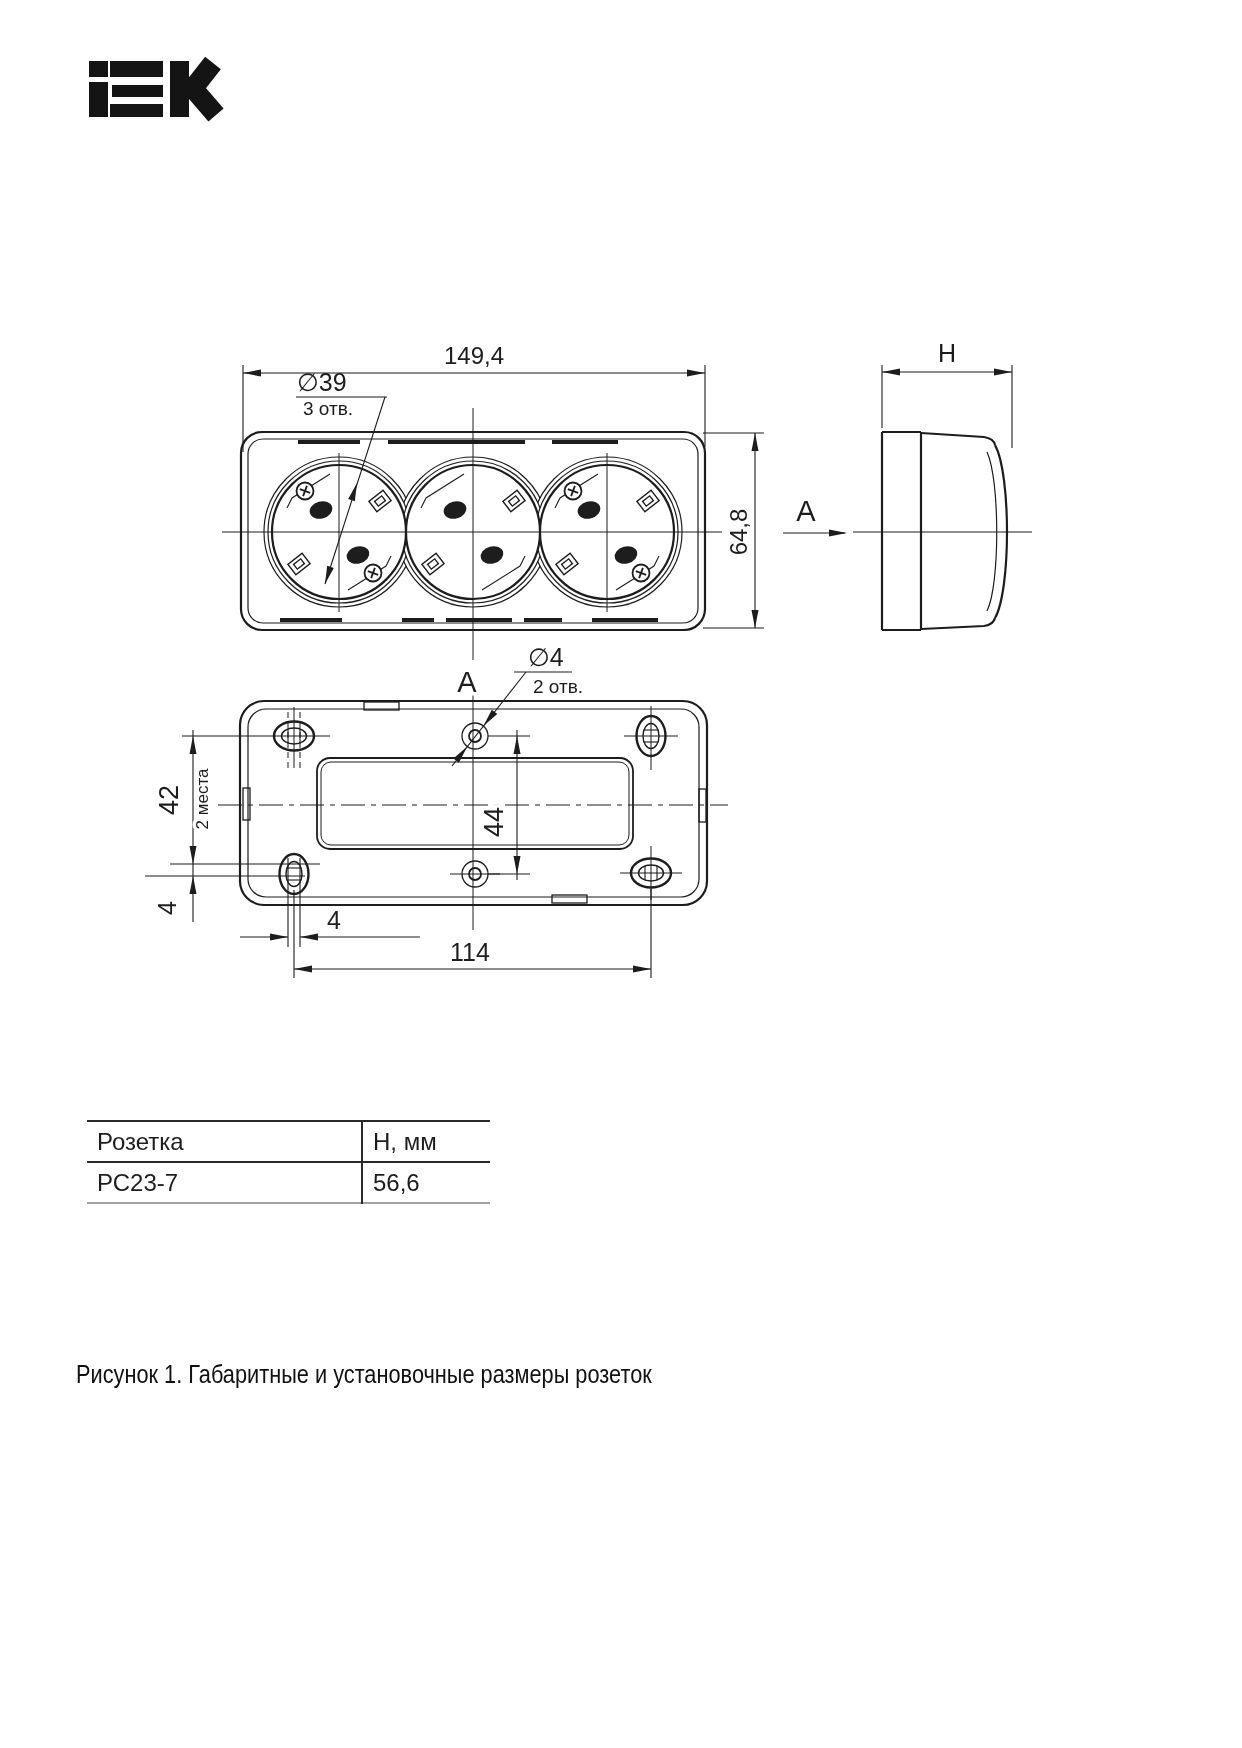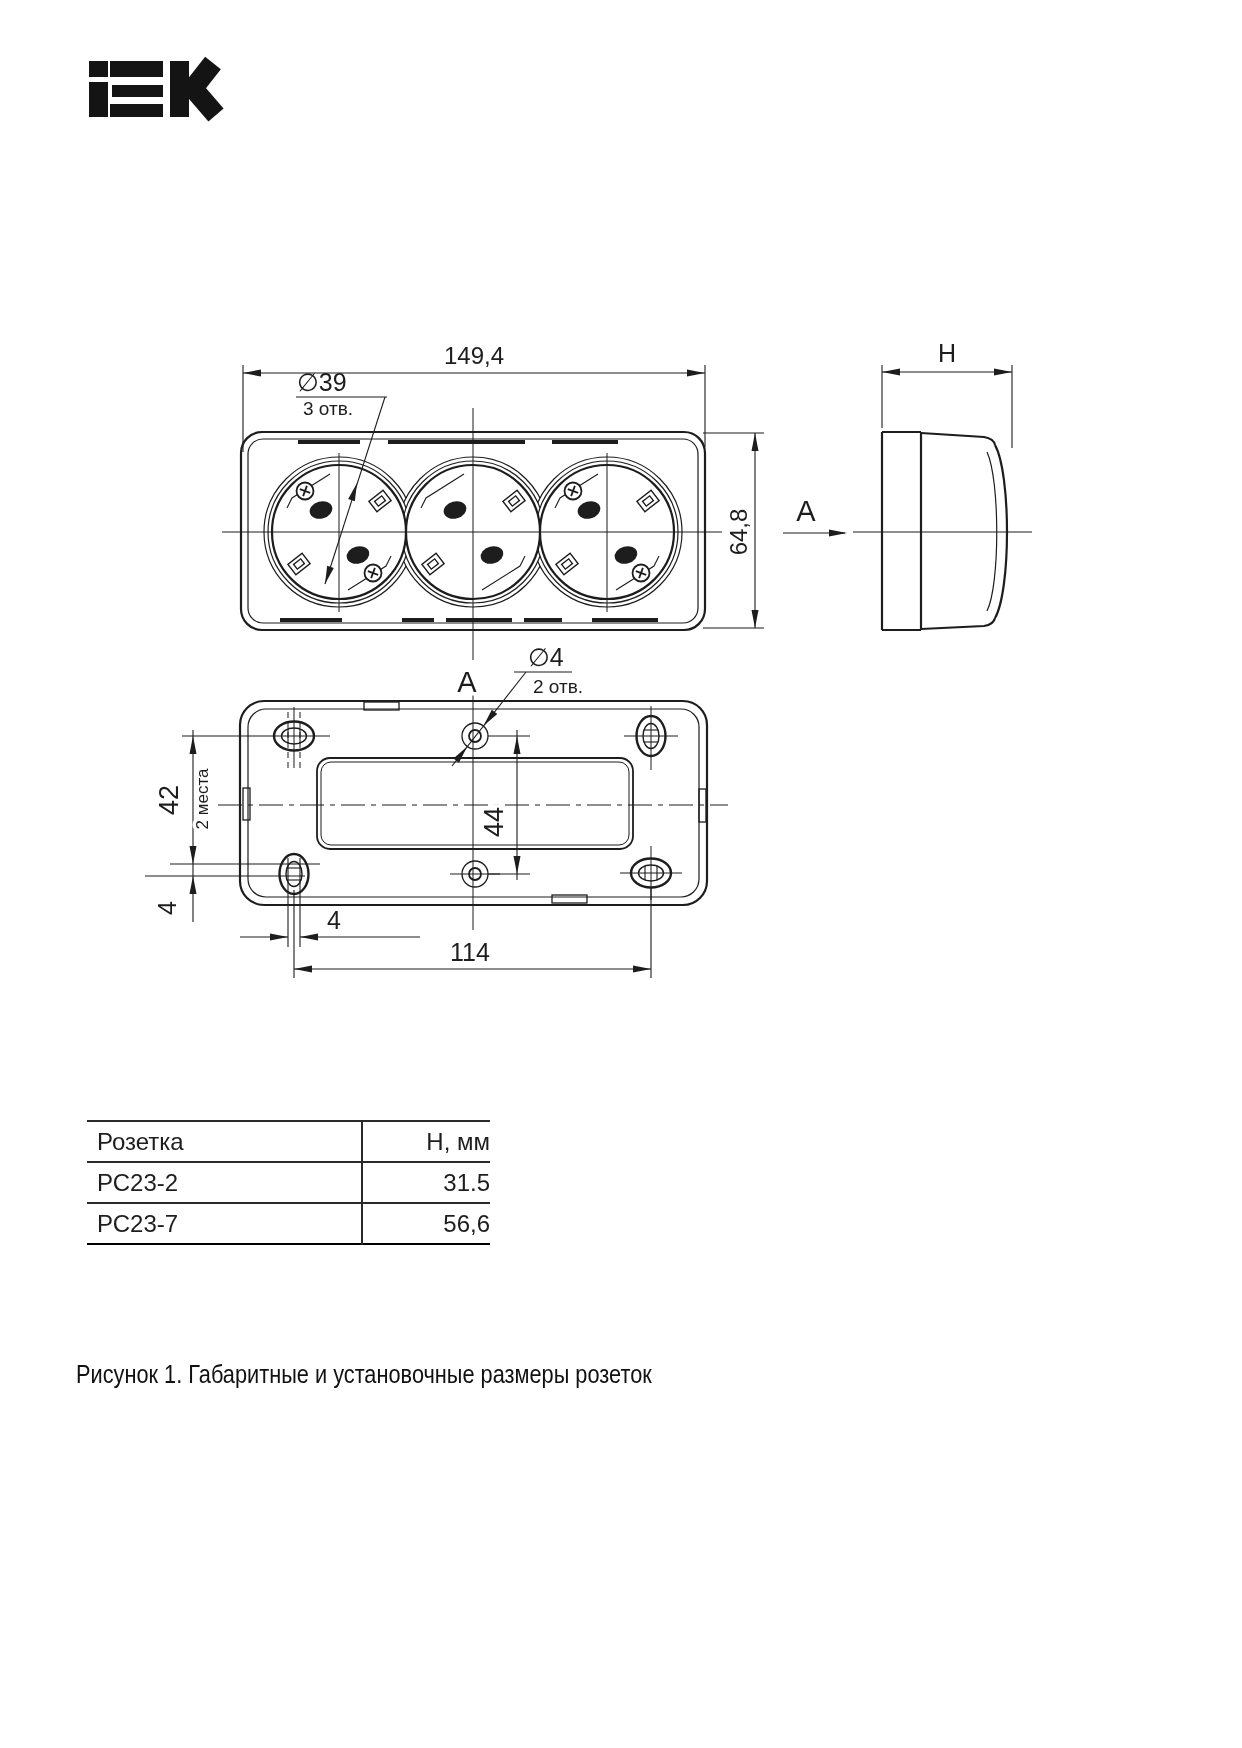--- a/index.html
+++ b/index.html
@@ -17,29 +17,29 @@
   svg text{
     font-family:"Liberation Sans", sans-serif;
     fill:#1d1d1d;
   }
   svg text.halo{paint-order:stroke;stroke:#ffffff;stroke-width:7px;}
   .dim-table{
     position:absolute;left:87px;top:1120px;width:403px;
     border-collapse:collapse;
     font-size:24px;color:#1d1d1d;
     border-top:2px solid #2a2a2a;
-    border-bottom:2px solid #000000;
+    border-bottom:2px solid #a3a3a3;
   }
   .dim-table td{
     height:39px;
     padding:0 0 0 10px;
     border-bottom:2px solid #2a2a2a;
     vertical-align:middle;
   }
-  .dim-table td.col-h{border-left:2px solid #2a2a2a;width:117px;text-align:right;}
+  .dim-table td.col-h{border-left:2px solid #2a2a2a;width:117px;}
   .dim-table tr:last-child td{border-bottom:none;}
   .caption{
     position:absolute;left:76px;top:1360px;
     font-size:25px;color:#111;
     transform:scaleX(0.87);
     transform-origin:left top;
     white-space:nowrap;
   }
 </style>
 </head>
@@ -270,24 +270,20 @@
     <text x="470" y="961" font-size="25" text-anchor="middle">114</text>
   </svg>
 
   <table class="dim-table">
     <tbody>
       <tr>
         <td>Розетка</td>
         <td class="col-h">Н, мм</td>
       </tr>
       <tr>
-        <td>РС23-2</td>
-        <td class="col-h">31.5</td>
-      </tr>
-      <tr>
         <td>РС23-7</td>
         <td class="col-h">56,6</td>
       </tr>
     </tbody>
   </table>
 
   <div class="caption">Рисунок 1. Габаритные и установочные размеры розеток</div>
 
 </div>
 

